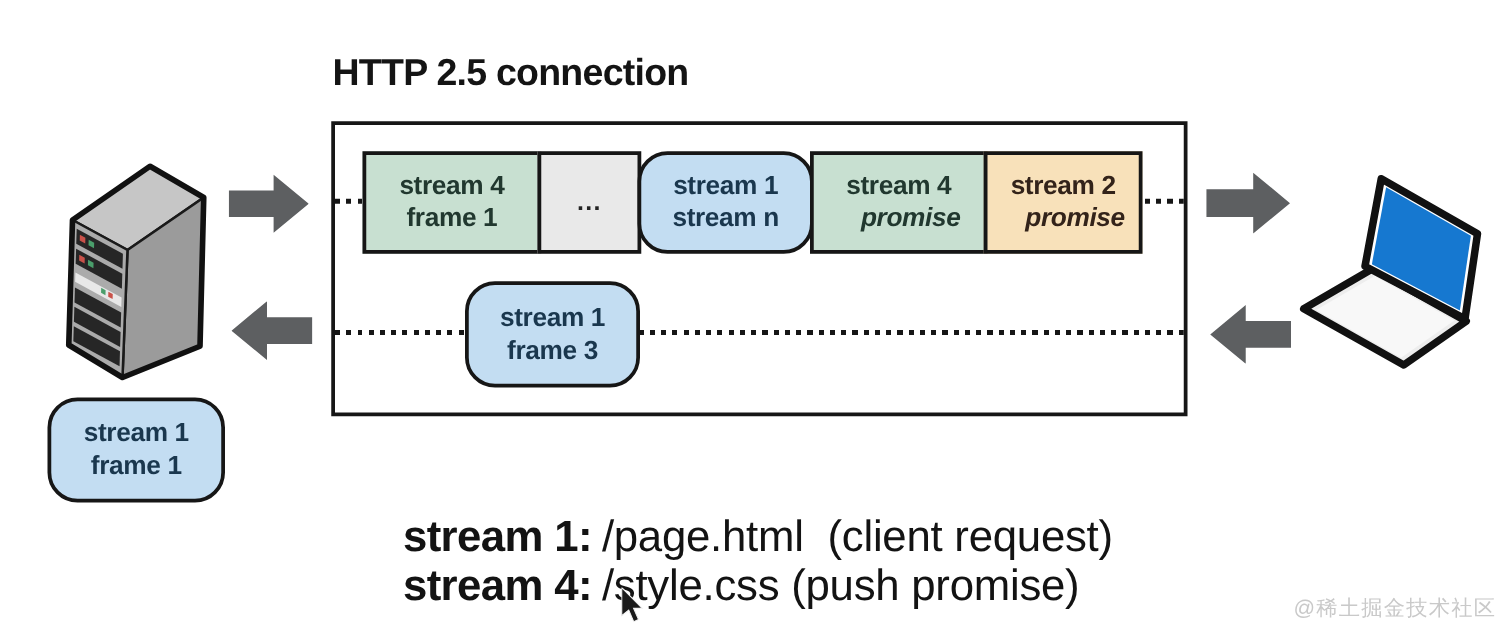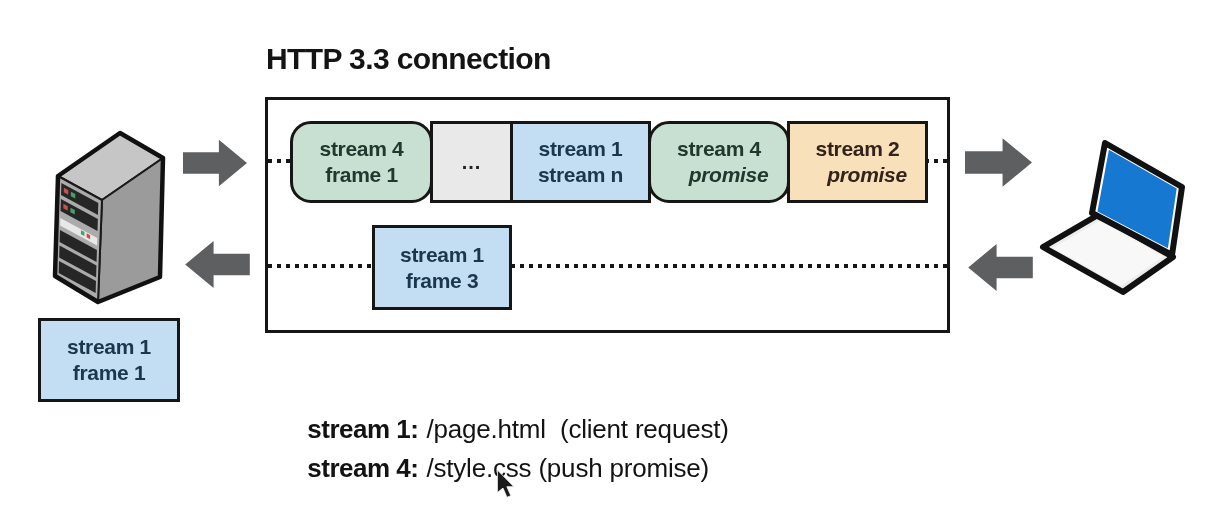--- a/index.html
+++ b/index.html
@@ -19,61 +19,61 @@
     position:absolute;height:4px;z-index:1;
     background-image:repeating-linear-gradient(90deg,var(--outline) 0 4px,transparent 4px 9px);
   }
   .dotted-top{left:268px;top:159px;width:679px;}
   .dotted-mid{left:268px;top:264px;width:679px;}
   .frame-box{
     position:absolute;box-sizing:border-box;border:3px solid var(--outline);z-index:2;
     display:flex;flex-direction:column;align-items:center;justify-content:center;
     font-size:21px;font-weight:700;line-height:1.22;letter-spacing:-0.3px;text-align:center;
   }
-  .green{background:var(--green-box);color:var(--green-text);border-radius:21px;}
+  .green{background:var(--green-box);color:var(--green-text);}
   .gray{background:var(--gray-box);color:#232323;}
-  .blue{background:var(--blue-box);color:var(--blue-text);}
+  .blue{background:var(--blue-box);color:var(--blue-text);border-radius:24px;}
   .orange{background:var(--orange-box);color:var(--orange-text);}
   .italic{font-style:italic;margin-left:19px;}
   .ellipsis{font-size:20px;letter-spacing:1px;}
-  .legend{position:absolute;left:264px;top:371px;font-size:26px;color:#131313;z-index:2;}
+  .legend{position:absolute;left:264px;top:371px;font-size:35px;color:#131313;z-index:2;}
   .legend-line{height:39px;line-height:39px;white-space:pre;}
   .legend-label{font-weight:700;letter-spacing:-0.5px;}
   .legend-desc{font-weight:400;margin-left:8px;letter-spacing:-0.2px;}
   .watermark{position:absolute;right:12px;top:475px;font-size:17px;color:var(--watermark);z-index:3;letter-spacing:1px;}
   svg{position:absolute;display:block;}
   .arrow{fill:var(--arrow);}
 </style>
 </head>
 <body>
 
 <div class="canvas">
 
-  <div class="title">HTTP 3.3 connection</div>
+  <div class="title">HTTP 2.5 connection</div>
 
   <div class="conn-box"></div>
   <div class="dotted dotted-top"></div>
   <div class="dotted dotted-mid"></div>
 
   <div class="frame-box green" style="left:290px;top:121px;width:143px;height:82px;">
     <span>stream 4</span>
     <span>frame 1</span>
   </div>
   <div class="frame-box gray" style="left:430px;top:121px;width:83px;height:82px;">
     <span class="ellipsis">...</span>
   </div>
   <div class="frame-box blue" style="left:510px;top:121px;width:141px;height:82px;">
     <span>stream 1</span>
     <span>stream n</span>
   </div>
   <div class="frame-box green" style="left:648px;top:121px;width:142px;height:82px;">
     <span>stream 4</span>
     <span class="italic">promise</span>
   </div>
-  <div class="frame-box orange" style="left:787px;top:121px;width:141px;height:82px;">
+  <div class="frame-box orange" style="left:787px;top:121px;width:127px;height:82px;">
     <span>stream 2</span>
     <span class="italic">promise</span>
   </div>
 
   <div class="frame-box blue" style="left:372px;top:225px;width:140px;height:85px;">
     <span>stream 1</span>
     <span>frame 3</span>
   </div>
 
   <div class="frame-box blue" style="left:38px;top:318px;width:142px;height:84px;">
@@ -133,14 +133,15 @@
     </div>
     <div class="legend-line">
       <span class="legend-label">stream 4:</span><span class="legend-desc">/style.css (push promise)</span>
     </div>
   </div>
 
   <svg style="left:497px;top:470px;z-index:4;" width="18" height="28" viewBox="0 0 16 26">
     <polygon points="0,0 0,21 5.2,16.8 8.9,25.4 12.5,23.8 8.8,15.5 15.3,15.5" fill="#1a1a1a" stroke="#f2f2f2" stroke-width="0.8"></polygon>
   </svg>
 
+  <div class="watermark">@稀土掘金技术社区</div>
 
 </div>
 
 </body></html>

